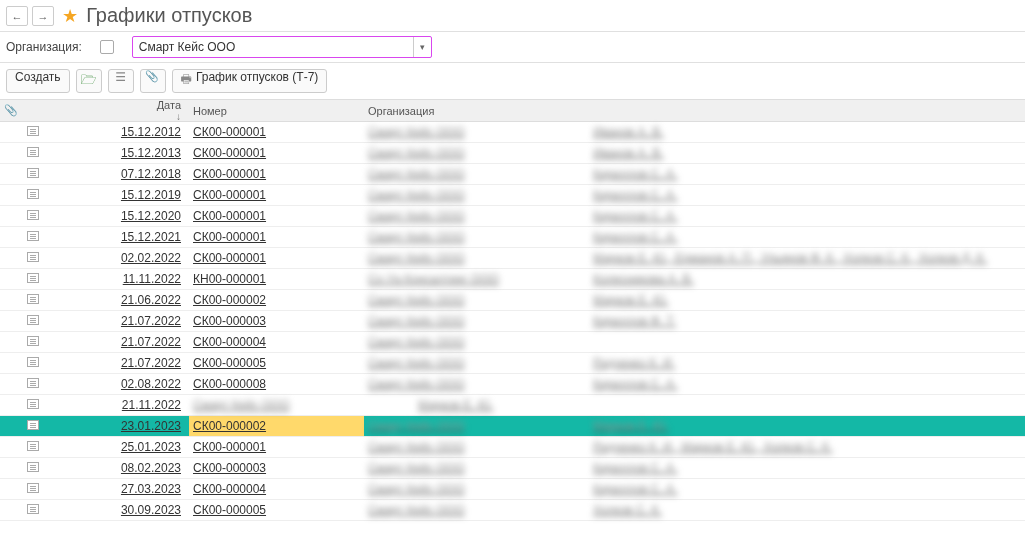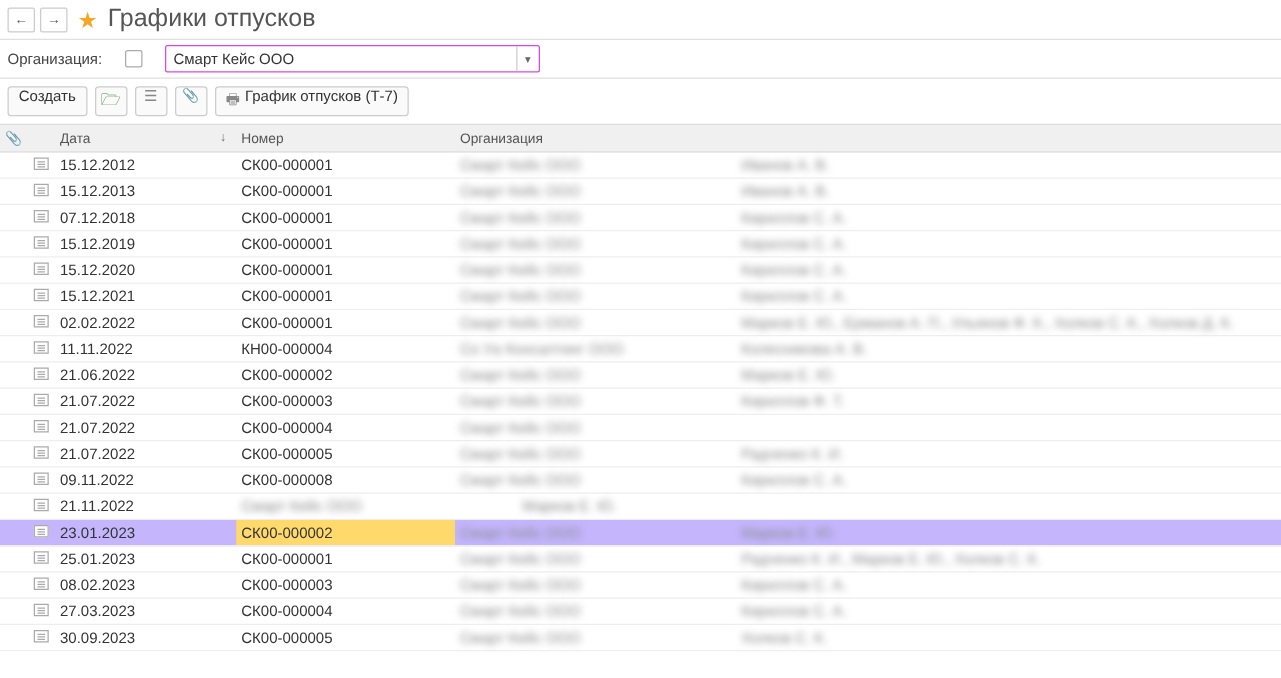--- a/index.html
+++ b/index.html
@@ -112,34 +112,35 @@
     display: flex;
     background: #f0f0f0;
     border-bottom: 1px solid #ddd;
     height: 22px;
     align-items: center;
     font-size: 11px;
     color: #555;
   }
   .col-clip { width: 22px; text-align: center; }
   .col-icon { width: 22px; text-align: center; }
-  .col-date { width: 145px; padding-left: 4px; display: flex; align-items: center; justify-content: space-between; padding-right: 8px; }
+  .col-date { width: 145px; padding-left: 4px; display: flex; align-items: flex-end; justify-content: space-between; padding-right: 8px; flex-direction: column; }
   .col-num { width: 175px; padding-left: 4px; }
   .col-org { width: 225px; padding-left: 4px; }
   .col-emp { flex: 1; padding-left: 4px; }
   .trow {
     display: flex;
     height: 21px;
     align-items: center;
     border-bottom: 1px solid #eee;
     font-size: 12px;
     color: #333;
+    text-decoration: underline;
   }
   .trow.selected {
-    background: #c4b5fd;
+    background: #14b8a6;
   }
   .trow.selected .col-num-cell {
     background: #ffd96b;
   }
   .col-num-cell { width: 175px; padding-left: 4px; height: 100%; display: flex; align-items: center; }
   .blur {
     filter: blur(3px);
     color: #888;
   }
   .doc-icon {
@@ -267,21 +268,21 @@
         <div class="col-icon"><span class="doc-icon"></span></div>
         <div class="col-date">02.02.2022</div>
         <div class="col-num-cell">СК00-000001</div>
         <div class="col-org blur">Смарт Кейс ООО</div>
         <div class="col-emp blur">Марков Е. Ю., Ерманов А. П., Ульянов Ф. К., Холков С. К., Холков Д. К.</div>
       </div>
       <div class="trow">
         <div class="col-clip"></div>
         <div class="col-icon"><span class="doc-icon"></span></div>
         <div class="col-date">11.11.2022</div>
-        <div class="col-num-cell">КН00-000004</div>
+        <div class="col-num-cell">КН00-000001</div>
         <div class="col-org blur">Со Уа Консалтинг ООО</div>
         <div class="col-emp blur">Колесникова А. В.</div>
       </div>
       <div class="trow">
         <div class="col-clip"></div>
         <div class="col-icon"><span class="doc-icon"></span></div>
         <div class="col-date">21.06.2022</div>
         <div class="col-num-cell">СК00-000002</div>
         <div class="col-org blur">Смарт Кейс ООО</div>
         <div class="col-emp blur">Марков Е. Ю.</div>
@@ -306,21 +307,21 @@
         <div class="col-clip"></div>
         <div class="col-icon"><span class="doc-icon"></span></div>
         <div class="col-date">21.07.2022</div>
         <div class="col-num-cell">СК00-000005</div>
         <div class="col-org blur">Смарт Кейс ООО</div>
         <div class="col-emp blur">Радченко К. И.</div>
       </div>
       <div class="trow">
         <div class="col-clip"></div>
         <div class="col-icon"><span class="doc-icon"></span></div>
-        <div class="col-date">09.11.2022</div>
+        <div class="col-date">02.08.2022</div>
         <div class="col-num-cell">СК00-000008</div>
         <div class="col-org blur">Смарт Кейс ООО</div>
         <div class="col-emp blur">Кириллов С. А.</div>
       </div>
       <div class="trow">
         <div class="col-clip"></div>
         <div class="col-icon"><span class="doc-icon"></span></div>
         <div class="col-date">21.11.2022</div>
         <div class="col-org blur">Смарт Кейс ООО</div>
         <div class="col-emp blur">Марков Е. Ю.</div>

